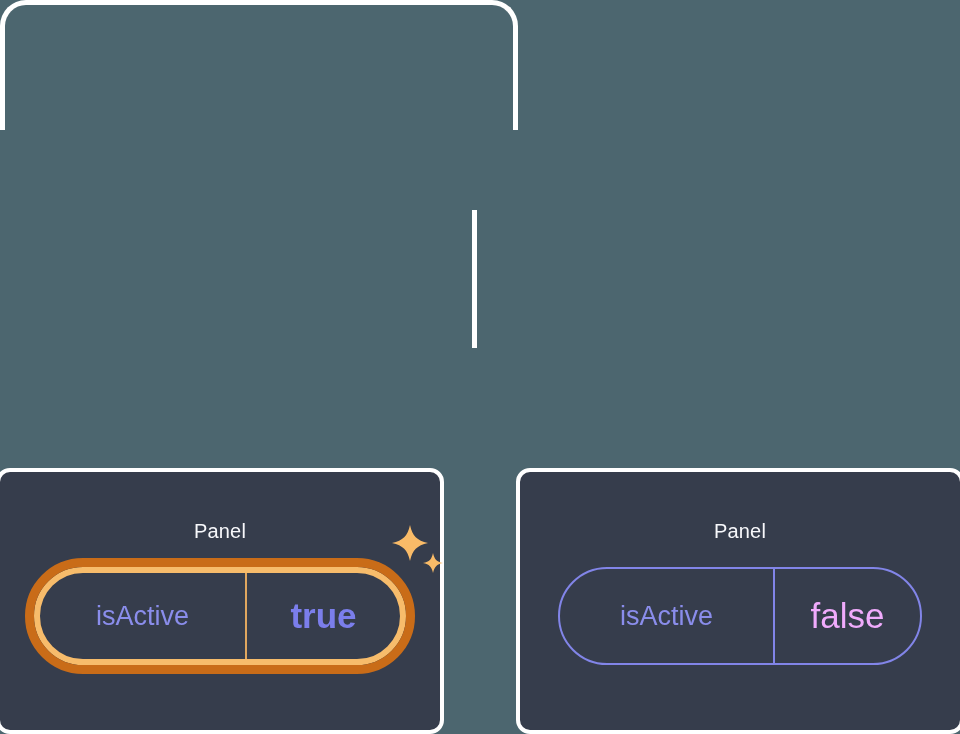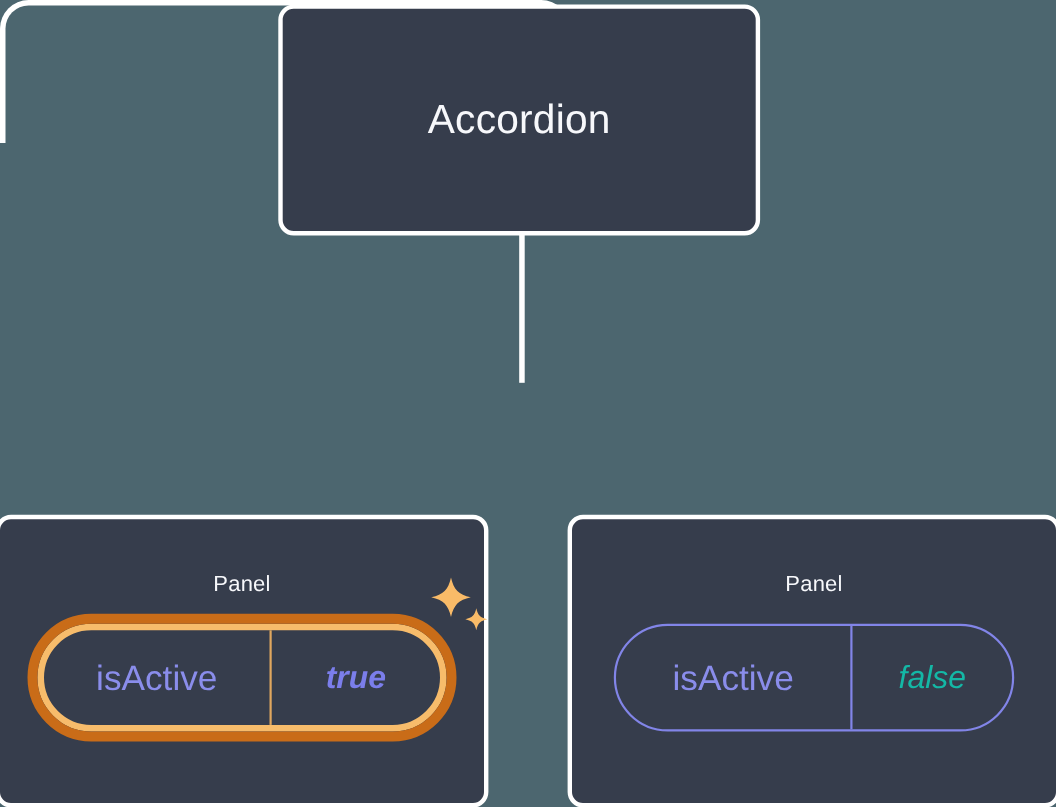--- a/index.html
+++ b/index.html
@@ -100,26 +100,25 @@
     box-sizing: border-box;
     height: 98px;
   }
   .pill-cell {
     display: flex;
     align-items: center;
     justify-content: center;
     box-sizing: border-box;
   }
   .pill-key {
-    font-size: 32px;
+    font-size: 27px;
     font-weight: 400;
   }
   .pill-val {
-    font-size: 29px;
-    font-style: italic;
+    font-size: 35px;
   }
 
   
   .pill-highlight {
     border: 6px solid #f7bc6b;
     outline: 9px solid #c96c18;
     outline-offset: 0px;
     background: #363d4c;
     width: 372px;
   }
@@ -140,44 +139,41 @@
     background: transparent;
     width: 364px;
   }
   .pill-plain .pill-key {
     width: 215px;
     color: #8a8deb;
     border-right: 2px solid #8285e8;
   }
   .pill-plain .pill-val {
     width: 145px;
-    color: #14b8a6;
+    color: #f0abfc;
   }
 
   
   .sparkles {
     position: absolute;
     right: -44px;
     top: -48px;
     width: 64px;
     height: 64px;
     pointer-events: none;
   }
 </style>
 </head>
 <body>
 
 <div id="stage">
 
   <div class="edge edge-trunk"></div>
   <div class="edge-bus"></div>
 
-  <div class="node node-root">
-    <div class="node-title-root">Accordion</div>
-  </div>
 
   <div class="node node-panel node-panel-left">
     <div class="node-title-panel">Panel</div>
 
     <div class="pill-wrap">
       <div class="pill pill-highlight">
         <div class="pill-cell pill-key">isActive</div>
         <div class="pill-cell pill-val">true</div>
       </div>
 

